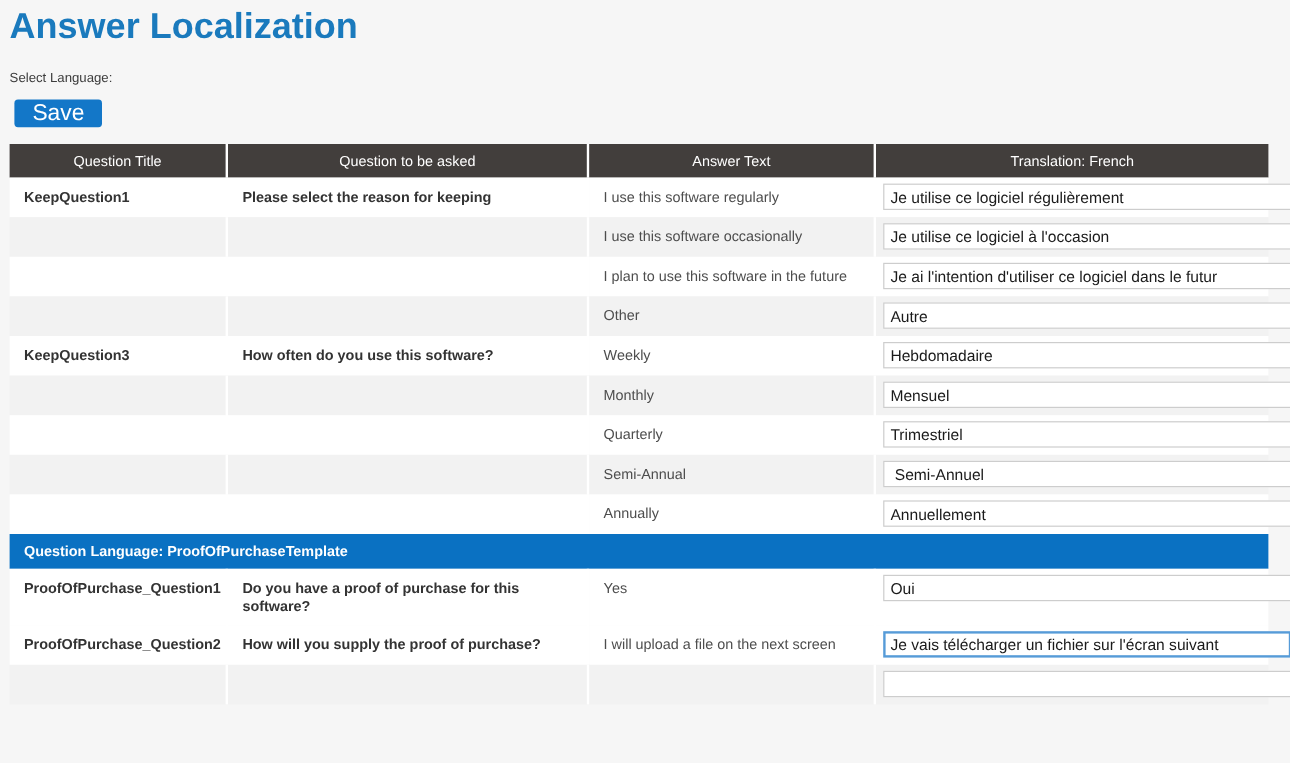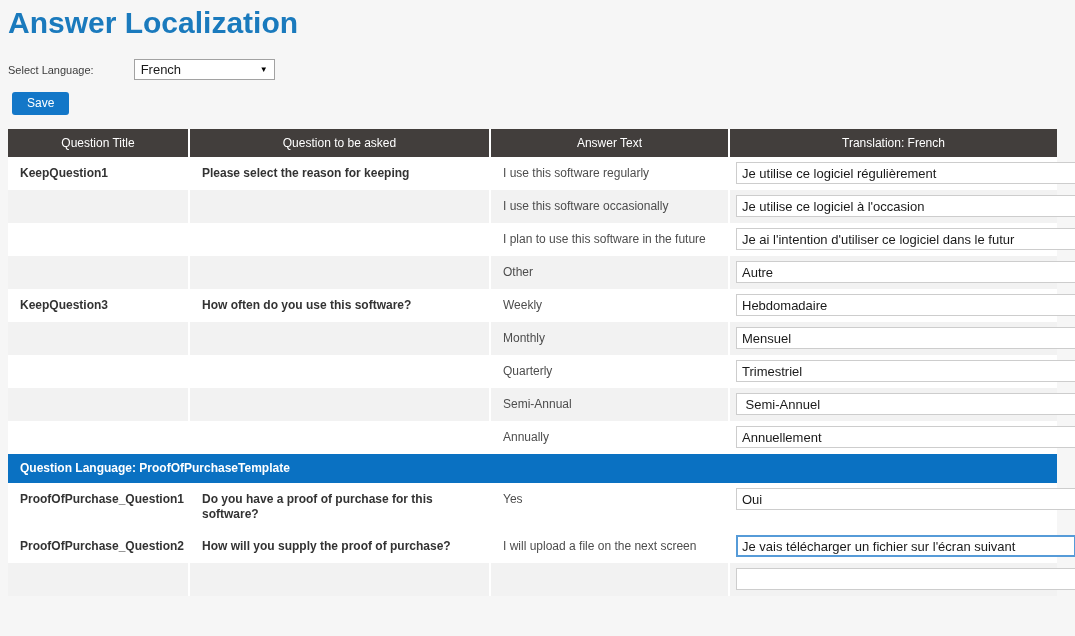--- a/index.html
+++ b/index.html
@@ -35,21 +35,21 @@
     background:#fff;border:1px solid #a2a2a2;
     display:inline-flex;align-items:center;justify-content:space-between;
     padding:0 6px;font-size:13px;color:#1a1a1a;cursor:default;
   }
   .select .arrow{font-size:8px;color:#000;margin-left:4px;}
   .save-btn{
     margin:12px 0 0 4px;
     display:inline-block;
     background:var(--button-blue);
     color:#fff;border:none;border-radius:3px;
-    font-family:inherit;font-size:12px;
+    font-family:inherit;font-size:19px;
     padding:4px 15px;height:23px;line-height:15px;
     cursor:pointer;
   }
   table{
     margin-top:14px;
     width:1049px;
     border-collapse:separate;border-spacing:0;
     table-layout:fixed;
   }
   th,td{border-right:2px solid #fff;}
@@ -89,24 +89,20 @@
   }
 </style>
 </head>
 <body>
 
 <div class="page">
   <h1>Answer Localization</h1>
 
   <div class="lang-row">
     <span class="lang-label">Select Language:</span>
-    <div class="select">
-      <span>French</span>
-      <span class="arrow">▼</span>
-    </div>
   </div>
 
   <button class="save-btn">Save</button>
 
   <table>
     <colgroup>
       <col style="width:182px">
         <col style="width:301px">
         <col style="width:239px">
         <col style="width:327px">

